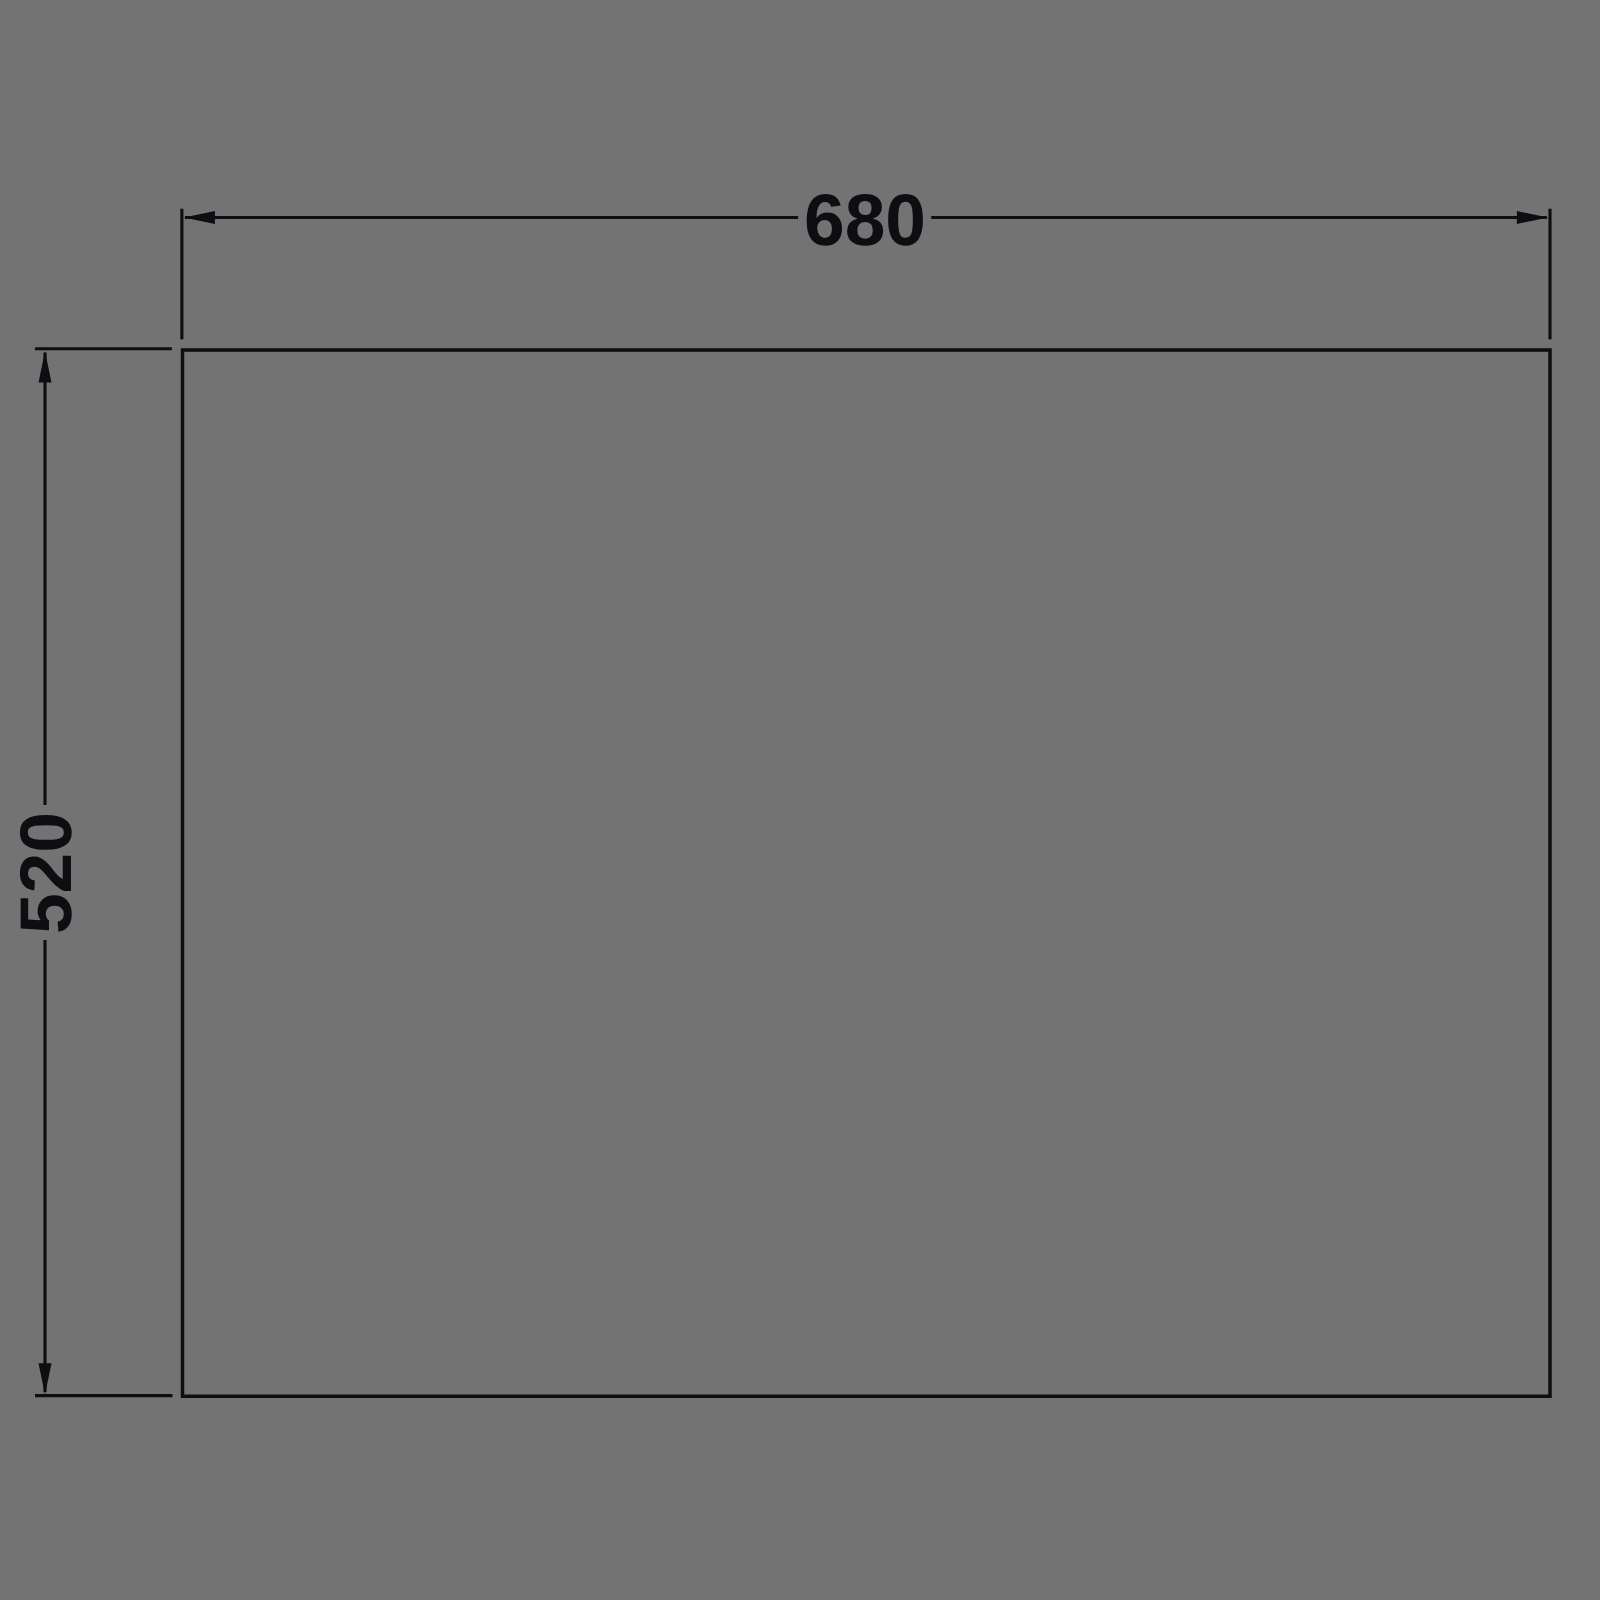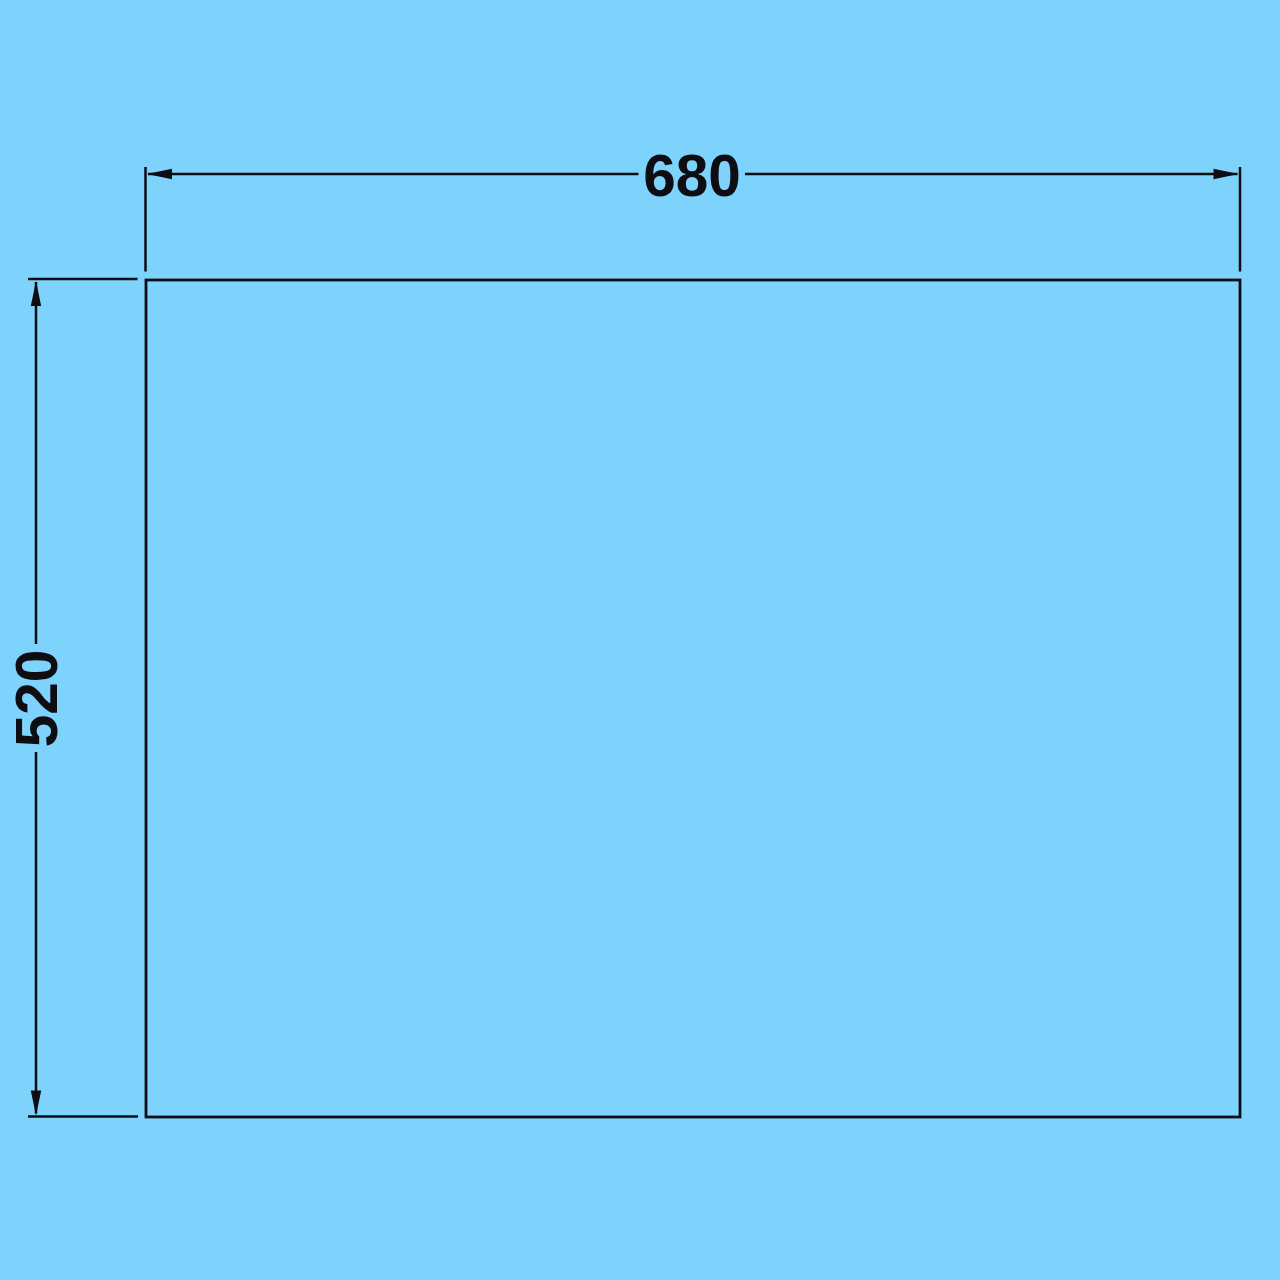--- a/index.html
+++ b/index.html
@@ -1,16 +1,16 @@
 <!DOCTYPE html>
 <html><head>
 <meta charset="utf-8">
 <style>
   html,body{margin:0;padding:0;background:#ffffff;}
-  .page{width:1280px;height:1280px;position:relative;background:#7dd3fc;}
+  .page{width:1280px;height:1280px;position:relative;background:#737373;}
   text{font-family:"Liberation Sans", sans-serif;font-weight:bold;fill:#0d0d12;}
 </style>
 </head>
 <body>
 
 <div class="page">
 <svg width="1280" height="1280" viewBox="0 0 1280 1280" xmlns="http://www.w3.org/2000/svg">
 
   <rect x="146" y="280" width="1094" height="837" fill="none" stroke="#0d0d12" stroke-width="2.8"></rect>
 

